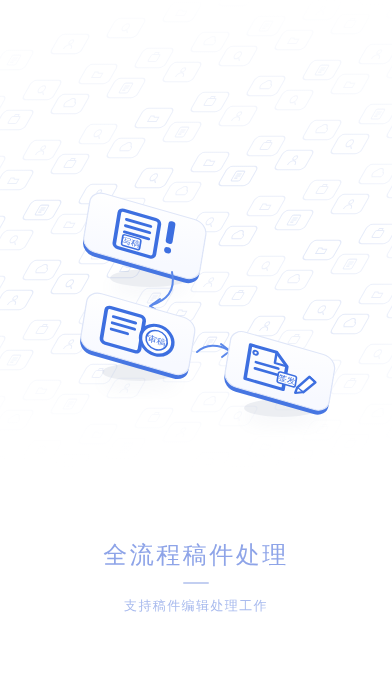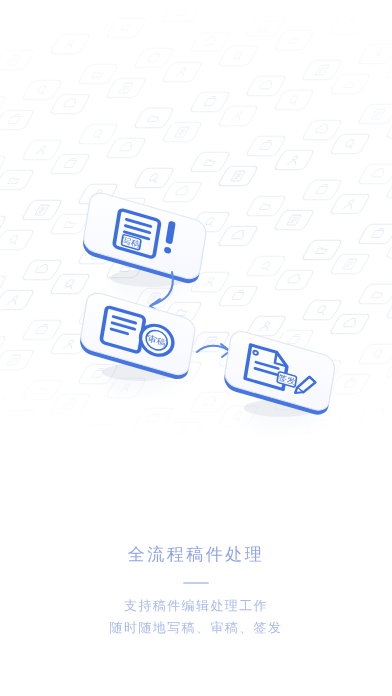--- a/index.html
+++ b/index.html
@@ -56,21 +56,21 @@
 
   
   #caption {
     position: absolute;
     left: 0;
     top: 540px;
     width: 392px;
     text-align: center;
   }
   #caption .title {
-    font-size: 17px;
+    font-size: 24px;
     letter-spacing: 2.5px;
     color: #8ea4e8;
     font-weight: 400;
     line-height: 30px;
     margin: 0;
     white-space: nowrap;
   }
   #caption .divider {
     width: 26px;
     height: 2px;
@@ -402,16 +402,15 @@
           </g>
         </g>
       </g>
     </svg>
   </div>
 
   <div id="caption">
     <div class="title">全流程稿件处理</div>
     <div class="divider"></div>
     <div class="sub-line">支持稿件编辑处理工作</div>
-    <div class="sub-line">随时随地写稿、审稿、签发</div>
   </div>
 
 </div>
 
 </body></html>

